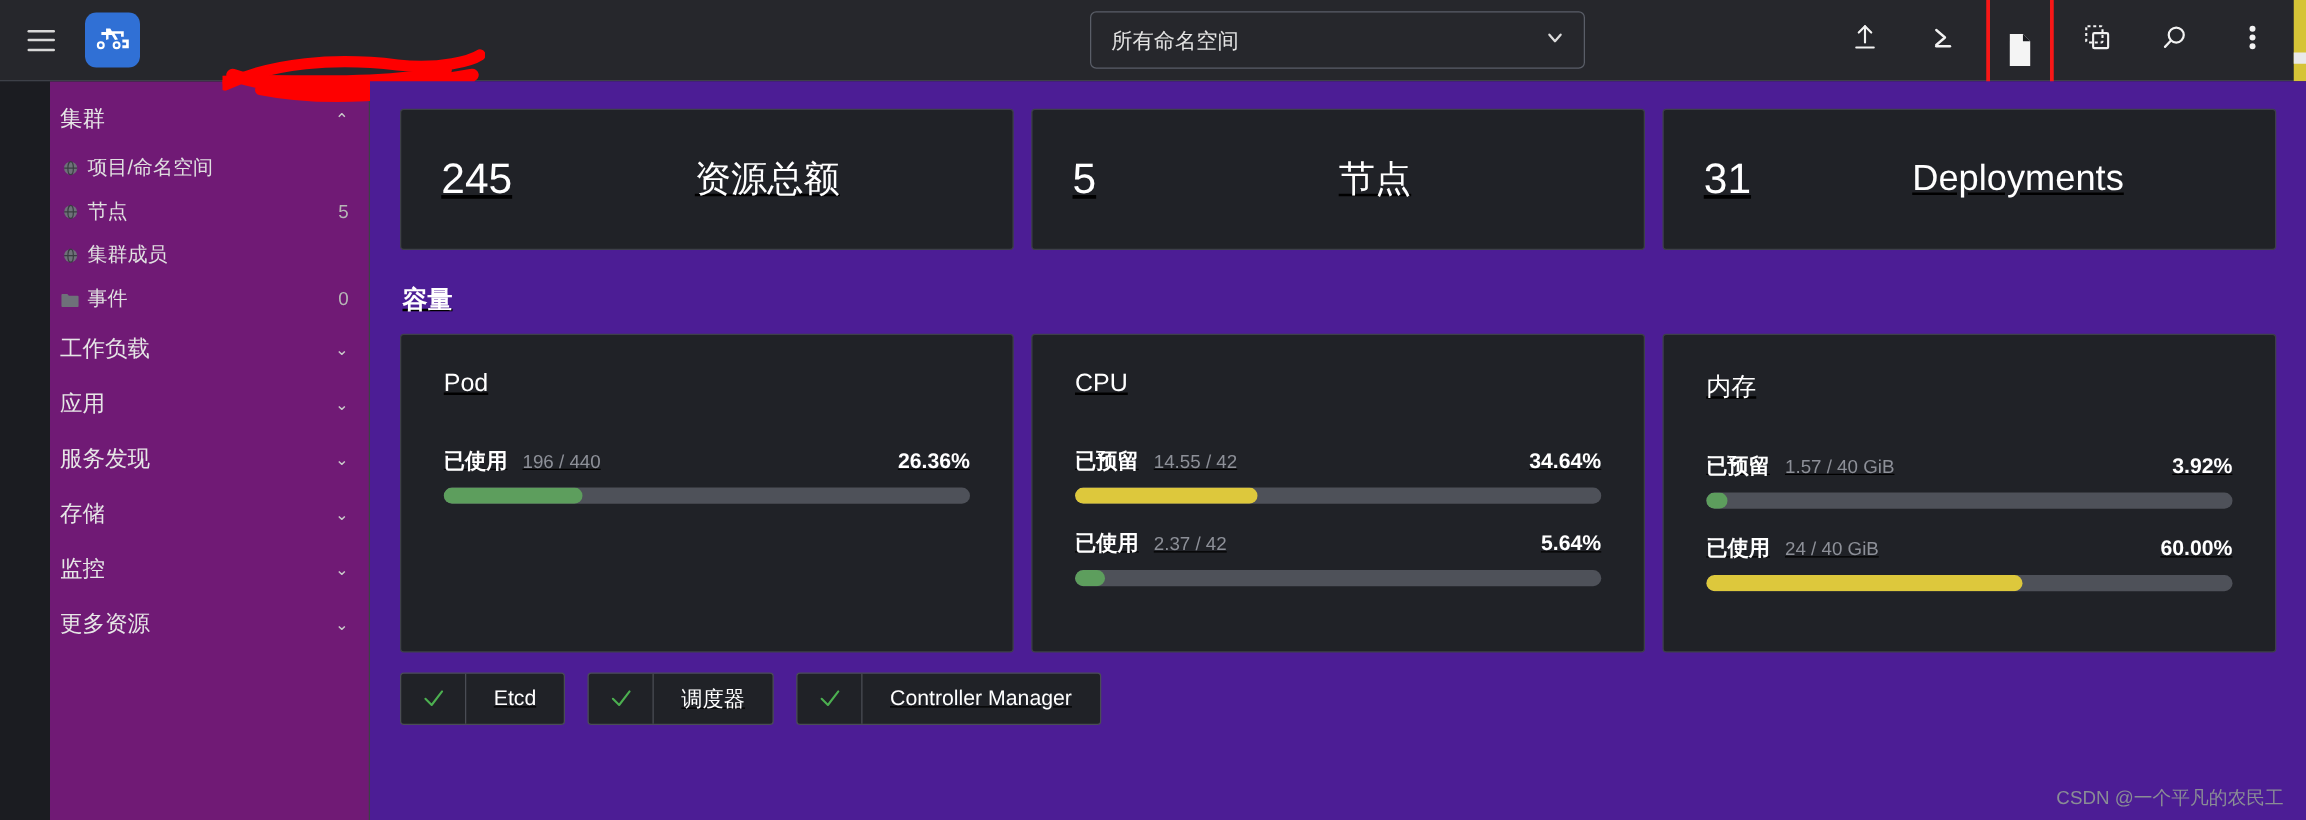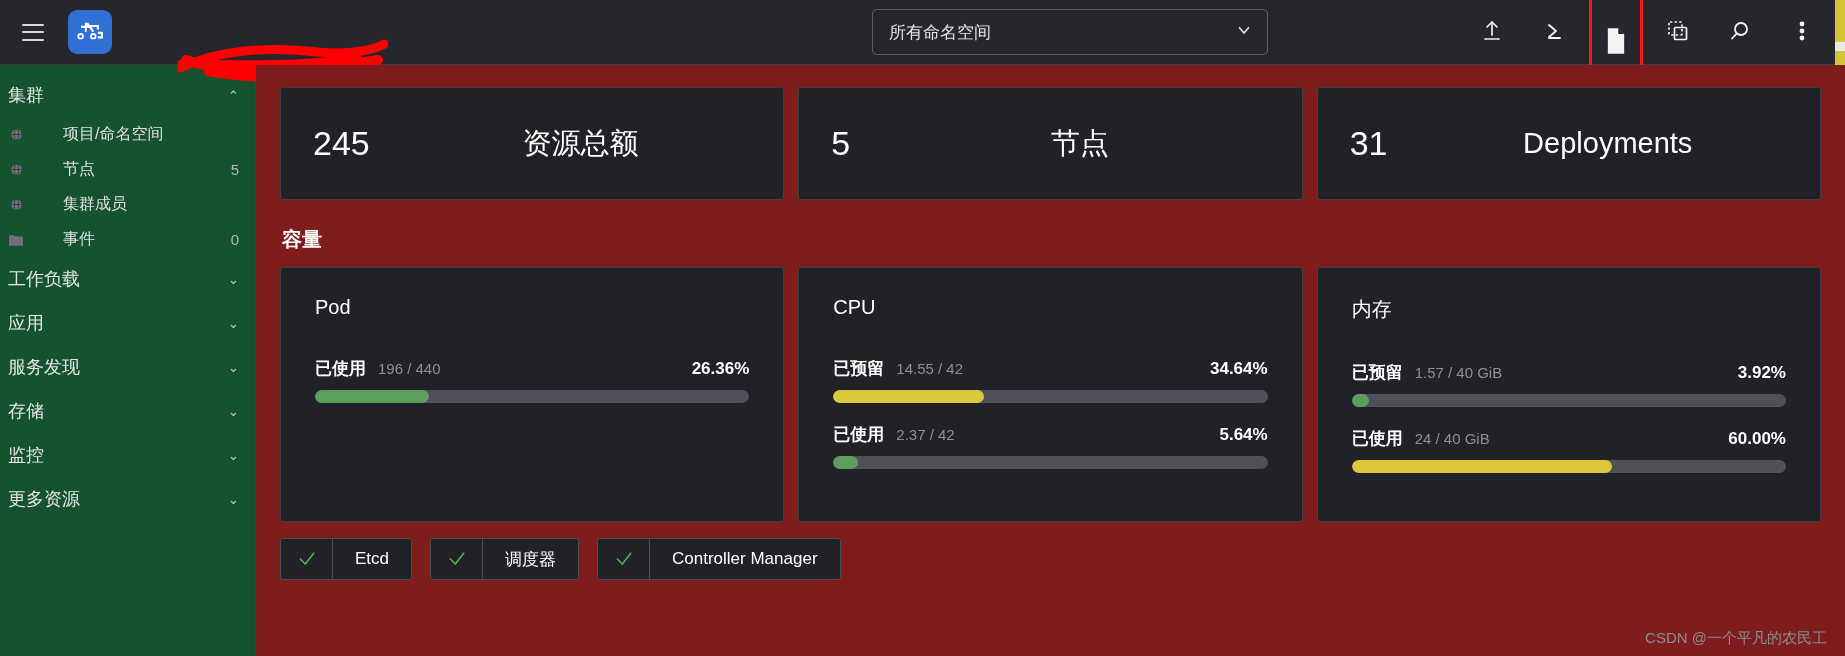--- a/index.html
+++ b/index.html
@@ -58,42 +58,43 @@
 
   .yellow-strip { position: absolute; right: 0; top: 0; width: 10px; height: 65px; background: #d6c437; }
   .yellow-strip .gap { position: absolute; left: 0; top: 42px; width: 10px; height: 9px; background: #e9e9e9; }
 
   
   .body-wrap { flex: 1; display: flex; min-height: 0; }
 
   
   .sidebar {
     width: 256px; flex: 0 0 256px;
-    background: #14532d;
+    background: #701a75;
     border-right: 1px solid #3d4048;
     padding-top: 8px;
     overflow: hidden;
+    margin-left: 40px;
   }
   .nav-group-header {
     display: flex; align-items: center; justify-content: space-between;
     padding: 10px 16px 10px 8px;
     color: #e6e6e6; font-size: 18px; cursor: pointer;
   }
   .nav-item {
     display: flex; align-items: center;
     padding: 7px 16px 7px 8px;
-    color: #e0e0e0; font-size: 16px; cursor: pointer; gap: 33px;
+    color: #e0e0e0; font-size: 16px; cursor: pointer;
   }
   .nav-item .ico { width: 16px; flex: 0 0 16px; margin-right: 6px; display: flex; align-items: center; justify-content: center; }
   .nav-item .txt { flex: 1; }
   .nav-item .count { color: #b6b6b6; font-size: 15px; }
   .chev { color: #c9c9c9; font-size: 13px; line-height: 1; }
 
   
-  .main { flex: 1; background: #7f1d1d; padding: 22px 24px 0 24px; overflow: hidden; position: relative; }
+  .main { flex: 1; background: #4c1d95; padding: 22px 24px 0 24px; overflow: hidden; position: relative; text-decoration: underline; }
 
   .stat-row { display: flex; gap: 14px; }
   .stat-card {
     flex: 1; height: 113px;
     background: #202227; border: 1px solid #3d4048; border-radius: 3px;
     display: flex; align-items: center; padding: 0 32px;
   }
   .stat-num { color: #ffffff; font-size: 34px; font-weight: 400; }
   .stat-label { color: #ffffff; font-size: 29px; margin-left: auto; margin-right: auto; padding-left: 40px; }
 

